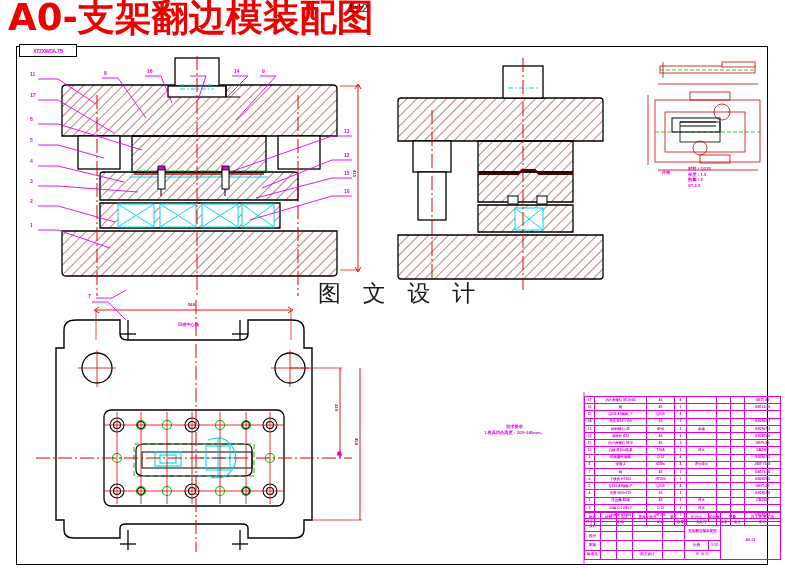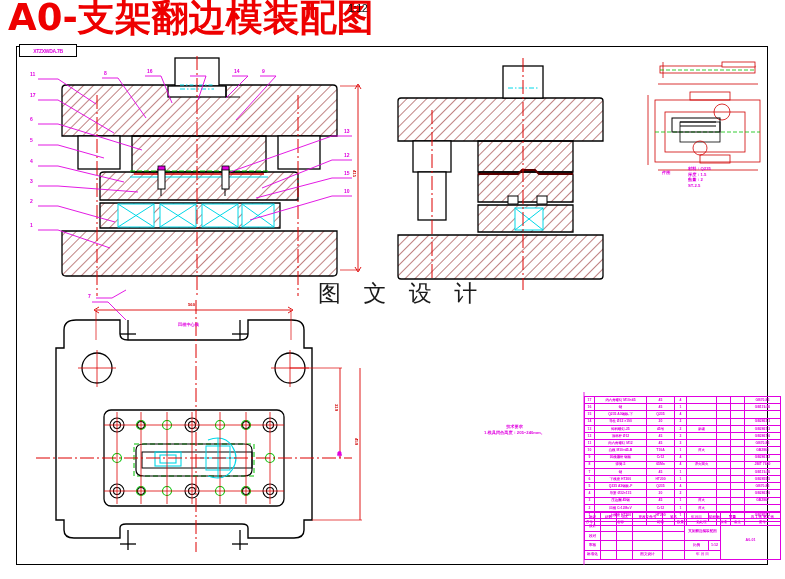--- a/index.html
+++ b/index.html
@@ -19,21 +19,21 @@
          border:1.5px solid #000;box-sizing:border-box;}
   #codebox{position:absolute;left:19px;top:44px;width:58px;height:13px;
            border:1px solid #000;box-sizing:border-box;background:#fff;}
   #codebox span{display:block;font-size:5px;color:#e000e0;font-weight:bold;
            text-align:center;line-height:12px;letter-spacing:-0.3px;
            overflow:hidden;white-space:nowrap;}
 
   
   #watermark{position:absolute;left:318px;top:278px;font-size:23px;color:#1a1a1a;
              letter-spacing:8px;white-space:nowrap;
-             font-family:Liberation Sans, sans-serif;}
+             font-family:Liberation Serif, serif;}
 
   
   svg.layer{position:absolute;left:0;top:0;width:785px;height:579px;
             pointer-events:none;}
 
   
   .tbl{position:absolute;border-collapse:collapse;table-layout:fixed;}
   .tbl td{border:0.7px solid #e000e0;color:#e000e0;font-size:3.4px;
           line-height:4.6px;text-align:center;overflow:hidden;
           white-space:nowrap;padding:0;font-weight:bold;}

